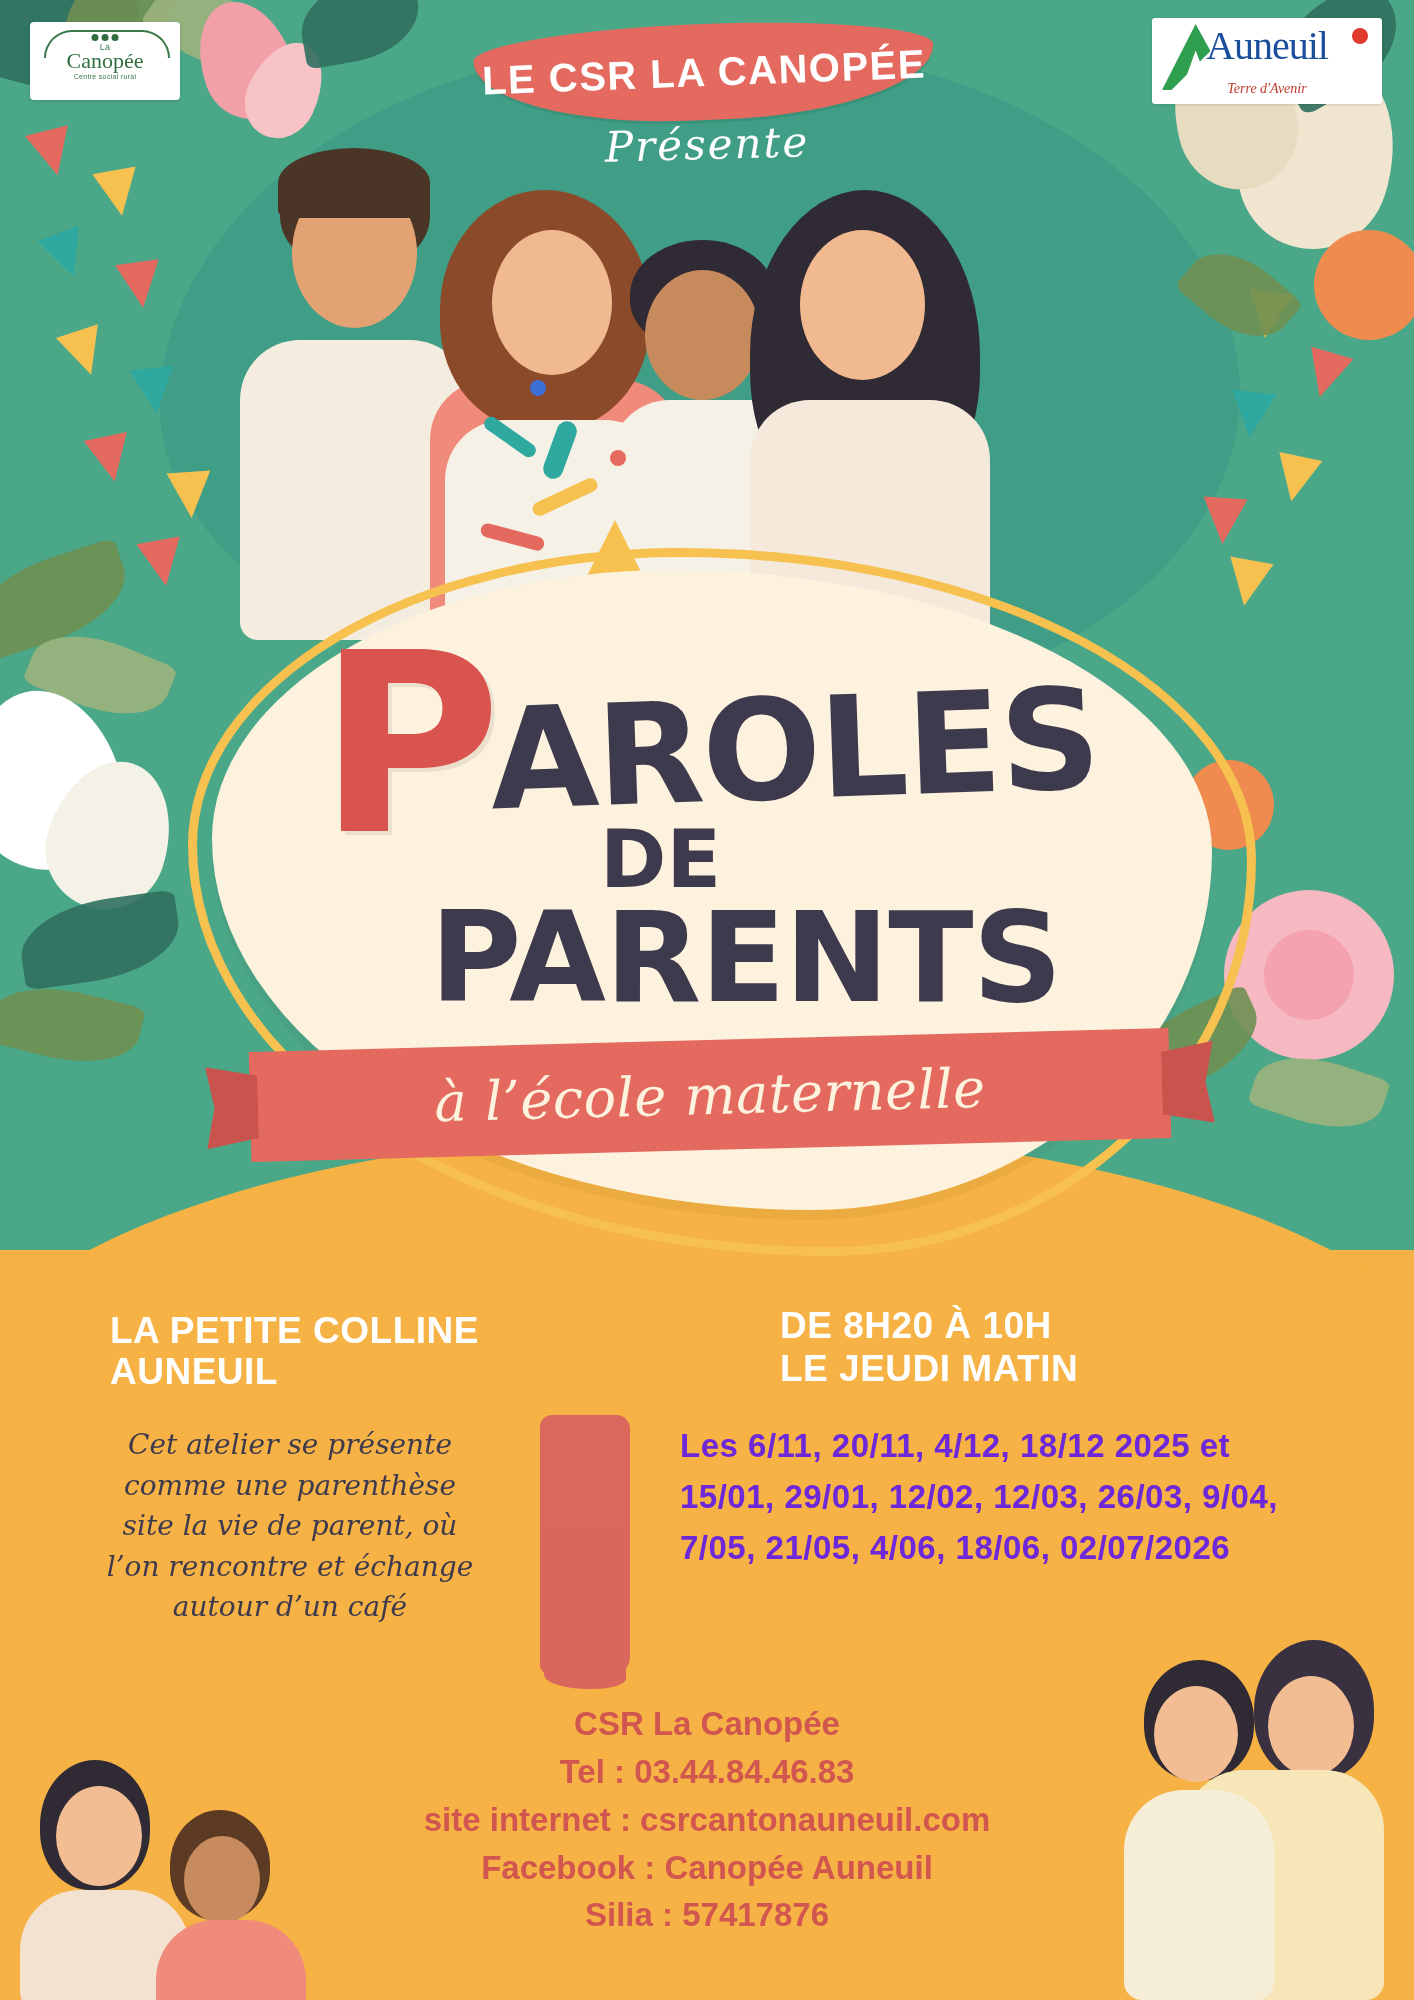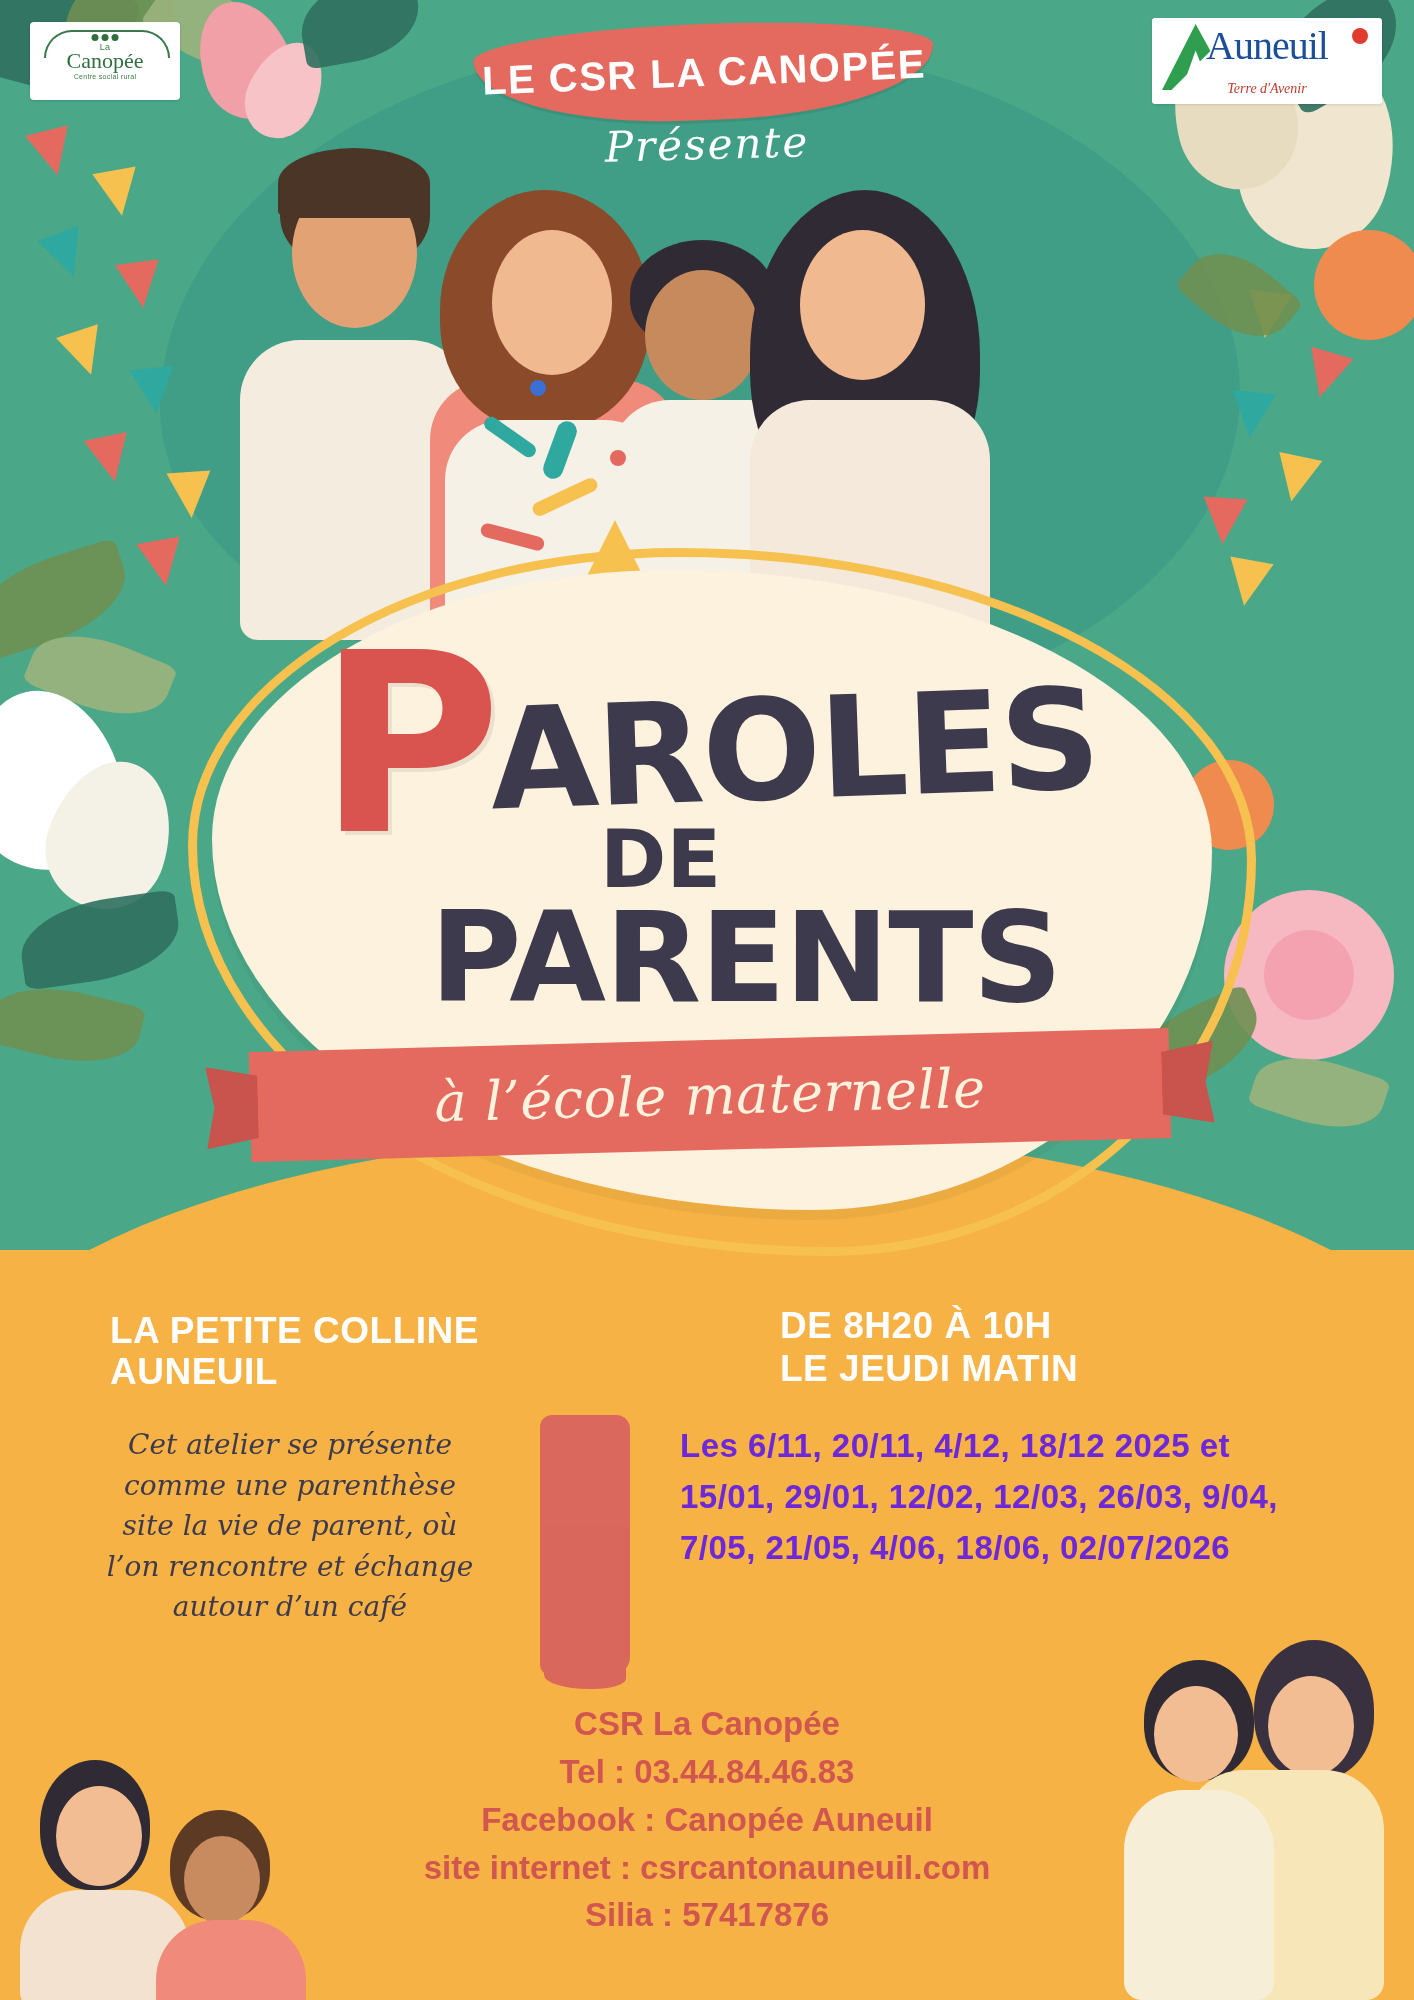--- a/index.html
+++ b/index.html
@@ -359,22 +359,22 @@
   <div class="desc">Cet atelier se présente comme une parenthèse site la vie de parent, où l’on rencontre et échange autour d’un café</div>
   <div class="brush"></div>
 
   <div class="hours" style="white-space:pre-line;">DE 8H20 À 10H
 LE JEUDI MATIN</div>
   <div class="dates">Les 6/11, 20/11, 4/12, 18/12 2025 et 15/01, 29/01, 12/02, 12/03, 26/03, 9/04, 7/05, 21/05, 4/06, 18/06, 02/07/2026</div>
 
   <div class="contact">
     <div>CSR La Canopée</div>
     <div>Tel : 03.44.84.46.83</div>
+    <div>site internet : csrcantonauneuil.com</div>
     <div>Facebook : Canopée Auneuil</div>
-    <div>site internet : csrcantonauneuil.com</div>
     <div>Silia : 57417876</div>
   </div>
 
   <div class="ill-bl">
     <div class="hair" style="position:absolute;left:20px;top:20px;width:110px;height:130px;background:#2f2a33;"></div>
     <div class="head" style="position:absolute;left:36px;top:46px;width:86px;height:100px;background:#f3bd94;"></div>
     <div class="body" style="position:absolute;left:0px;top:150px;width:170px;height:120px;background:#f3e2cf;"></div>
     <div class="hair" style="position:absolute;left:150px;top:70px;width:100px;height:110px;background:#5d3a24;"></div>
     <div class="head" style="position:absolute;left:164px;top:96px;width:76px;height:88px;background:#c88a5f;"></div>
     <div class="body" style="position:absolute;left:136px;top:180px;width:150px;height:100px;background:#f08a7a;"></div>

